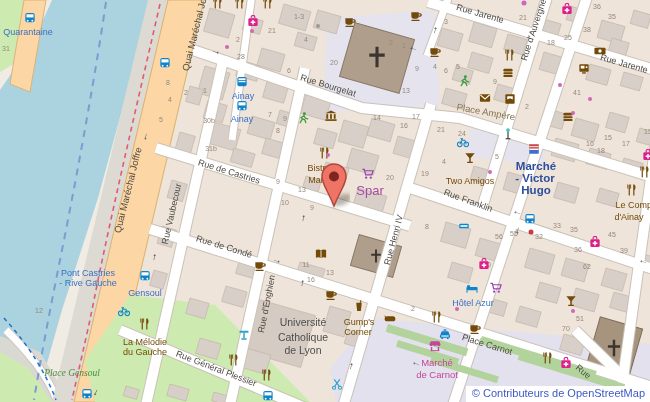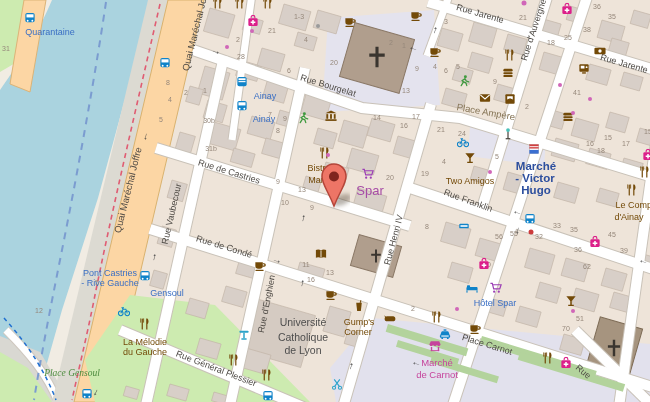--- a/index.html
+++ b/index.html
@@ -3,21 +3,21 @@
 <meta charset="utf-8">
 <style>
   html,body{margin:0;padding:0;background:#888;}
   #map{position:relative;width:650px;height:402px;overflow:hidden;
        font-family:"Liberation Sans",sans-serif;background:#f1ece3;}
   #base{position:absolute;left:0;top:0;}
   #overlay{position:absolute;left:0;top:0;width:650px;height:402px;}
   .lbl{position:absolute;white-space:nowrap;line-height:1;}
   .street{font-size:9px;color:#4e4a45;}
   .quai{font-size:9.5px;color:#4e4a45;}
-  .transit{font-size:9px;color:#3a6fc4;margin-left:22px;}
+  .transit{font-size:9px;color:#3a6fc4;}
   .station{font-size:11.5px;font-weight:700;color:#2d4f9e;}
   .poi{font-size:9px;color:#734a08;}
   .shop{font-size:13px;color:#a64ca6;}
   .mkt{font-size:9.5px;color:#c6449c;}
   .place{font-size:9.5px;color:#857455;}
   .park{font-size:9.5px;color:#4d8c3f;font-style:italic;}
   .uni{font-size:10.5px;color:#4e4e4e;}
   .num{font-size:7px;color:#96887b;}
   .arrow{font-size:10px;color:#3c3c3c;font-weight:bold;}
   .icon{position:absolute;}
@@ -356,21 +356,21 @@
       <div class="lbl street" style="position: absolute; left: 394px; top: 240px; transform: translate(-50%, -50%) rotate(-75deg);">Rue Henri IV</div>
       <div class="lbl street" style="position: absolute; left: 534px; top: 30px; transform: translate(-50%, -50%) rotate(-72deg);">Rue d'Auvergne</div>
       <div class="lbl street" style="position: absolute; left: 583px; top: 372px; transform: translate(-50%, -50%) rotate(40deg);">Rue</div>
       <div class="lbl place" style="position: absolute; left: 486px; top: 112px; transform: translate(-50%, -50%) rotate(10deg);">Place Ampère</div>
       <div class="lbl transit" style="position: absolute; left: 28px; top: 32px; transform: translate(-50%, -50%);">Quarantaine</div>
       <div class="lbl transit" style="position: absolute; left: 243px; top: 96px; transform: translate(-50%, -50%);">Ainay</div>
       <div class="lbl transit" style="position: absolute; left: 242px; top: 119px; transform: translate(-50%, -50%);">Ainay</div>
       <div class="lbl transit" style="position: absolute; left: 88px; top: 273px; transform: translate(-50%, -50%);">Pont Castries</div>
       <div class="lbl transit" style="position: absolute; left: 88px; top: 283px; transform: translate(-50%, -50%);">- Rive Gauche</div>
       <div class="lbl transit" style="position: absolute; left: 145px; top: 293px; transform: translate(-50%, -50%);">Gensoul</div>
-      <div class="lbl transit" style="position: absolute; left: 473px; top: 303px; transform: translate(-50%, -50%);">Hôtel Spar</div>
+      <div class="lbl transit" style="position: absolute; left: 473px; top: 303px; transform: translate(-50%, -50%);">Hôtel Azur</div>
       <div class="lbl station" style="position: absolute; left: 536px; top: 167px; transform: translate(-50%, -50%);">Marché</div>
       <div class="lbl station" style="position: absolute; left: 535px; top: 179px; transform: translate(-50%, -50%);">- Victor</div>
       <div class="lbl station" style="position: absolute; left: 536px; top: 191px; transform: translate(-50%, -50%);">Hugo</div>
       <div class="lbl poi" style="position: absolute; left: 319px; top: 168px; transform: translate(-50%, -50%);">Bistro</div>
       <div class="lbl poi" style="position: absolute; left: 316px; top: 180px; transform: translate(-50%, -50%);">Mar</div>
       <div class="lbl poi" style="position: absolute; left: 470px; top: 181px; transform: translate(-50%, -50%);">Two Amigos</div>
       <div class="lbl poi" style="position: absolute; left: 640px; top: 205px; transform: translate(-50%, -50%);">Le Comptoir</div>
       <div class="lbl poi" style="position: absolute; left: 629px; top: 217px; transform: translate(-50%, -50%);">d'Ainay</div>
       <div class="lbl poi" style="position: absolute; left: 145px; top: 342px; transform: translate(-50%, -50%);">La Mélodie</div>
       <div class="lbl poi" style="position: absolute; left: 145px; top: 352px; transform: translate(-50%, -50%);">du Gauche</div>
@@ -665,13 +665,16 @@
       <div class="dot" style="height: 4px; width: 4px; background: rgb(208, 102, 184); position: absolute; left: 590px; top: 99px; transform: translate(-50%, -50%);"></div>
       <div class="dot" style="height: 4px; width: 4px; background: rgb(208, 102, 184); position: absolute; left: 490px; top: 172px; transform: translate(-50%, -50%);"></div>
     </div>
 
   <svg id="marker" viewBox="0 0 32 48">
     <ellipse cx="24" cy="38" rx="10" ry="5" fill="rgba(70,55,40,0.38)" transform="rotate(-24 24 38)" filter="url(#mb)"></ellipse>
     <path d="M16,2 C9,2 4,7.5 4,14.5 C4,22 10,29 16,44 C22,29 28,22 28,14.5 C28,7.5 23,2 16,2 Z" fill="#ee7566" stroke="#b5463a" stroke-width="1.5"></path>
     <circle cx="16" cy="14.5" r="5" fill="#7f241e"></circle>
   </svg>
 
+  <div id="attribution">
+    <span>© Contributeurs de OpenStreetMap</span>
+  </div>
 </div>
 
 </body></html>

